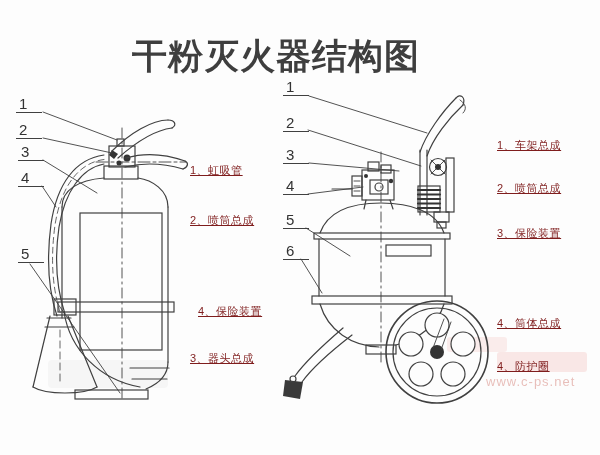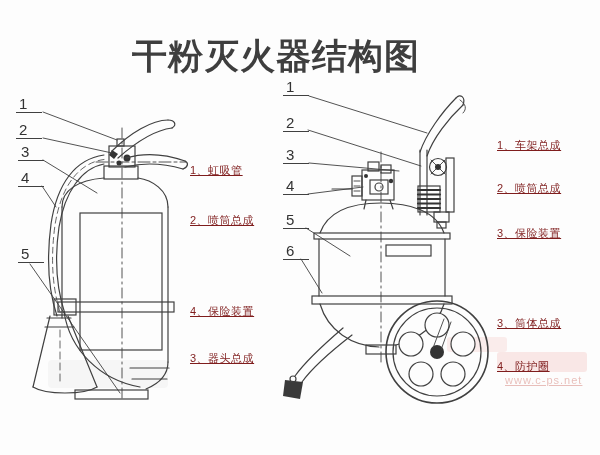--- a/index.html
+++ b/index.html
@@ -22,22 +22,22 @@
     padding-left:3px;box-sizing:border-box;
   }
   .legend-row{
     position:absolute;font-size:11px;line-height:18px;color:#7f1d1d;
     white-space:nowrap;letter-spacing:0.5px;text-decoration:underline;
   }
   .wm-red-1{position:absolute;left:497px;top:352px;width:90px;height:20px;
     background:#e2574c;opacity:0.13;border-radius:3px;}
   .wm-red-2{position:absolute;left:447px;top:337px;width:60px;height:15px;
     background:#e2574c;opacity:0.10;border-radius:3px;}
-  .wm-url{position:absolute;left:505px;top:374px;font-size:11px;
-    color:#c85a4e;opacity:0.38;letter-spacing:1px;text-decoration:underline;}
+  .wm-url{position:absolute;left:486px;top:374px;font-size:13px;
+    color:#c85a4e;opacity:0.38;letter-spacing:1px;}
   .wm-gray{position:absolute;left:48px;top:360px;width:120px;height:28px;
     background:#8a8a8a;opacity:0.06;border-radius:4px;}
 </style>
 </head>
 <body>
 
 <div class="stage">
 
   <div class="wm-gray"></div>
   <div class="wm-red-2"></div>
@@ -199,22 +199,22 @@
 
   <div class="co" style="left:283px;top:78px">1</div>
   <div class="co" style="left:283px;top:114px">2</div>
   <div class="co" style="left:283px;top:146px">3</div>
   <div class="co" style="left:283px;top:177px">4</div>
   <div class="co" style="left:283px;top:211px">5</div>
   <div class="co" style="left:283px;top:242px">6</div>
 
   <div class="legend-row" style="left:190px;top:161px">1、虹吸管</div>
   <div class="legend-row" style="left:190px;top:211px">2、喷筒总成</div>
-  <div class="legend-row" style="left:190px;top:302px">4、保险装置</div>
+  <div class="legend-row" style="left:198px;top:302px">4、保险装置</div>
   <div class="legend-row" style="left:190px;top:349px">3、器头总成</div>
 
   <div class="legend-row" style="left:497px;top:136px">1、车架总成</div>
   <div class="legend-row" style="left:497px;top:179px">2、喷筒总成</div>
   <div class="legend-row" style="left:497px;top:224px">3、保险装置</div>
-  <div class="legend-row" style="left:497px;top:314px">3、筒体总成</div>
+  <div class="legend-row" style="left:497px;top:314px">4、筒体总成</div>
   <div class="legend-row" style="left:497px;top:357px">4、防护圈</div>
 
 </div>
 
 </body></html>

